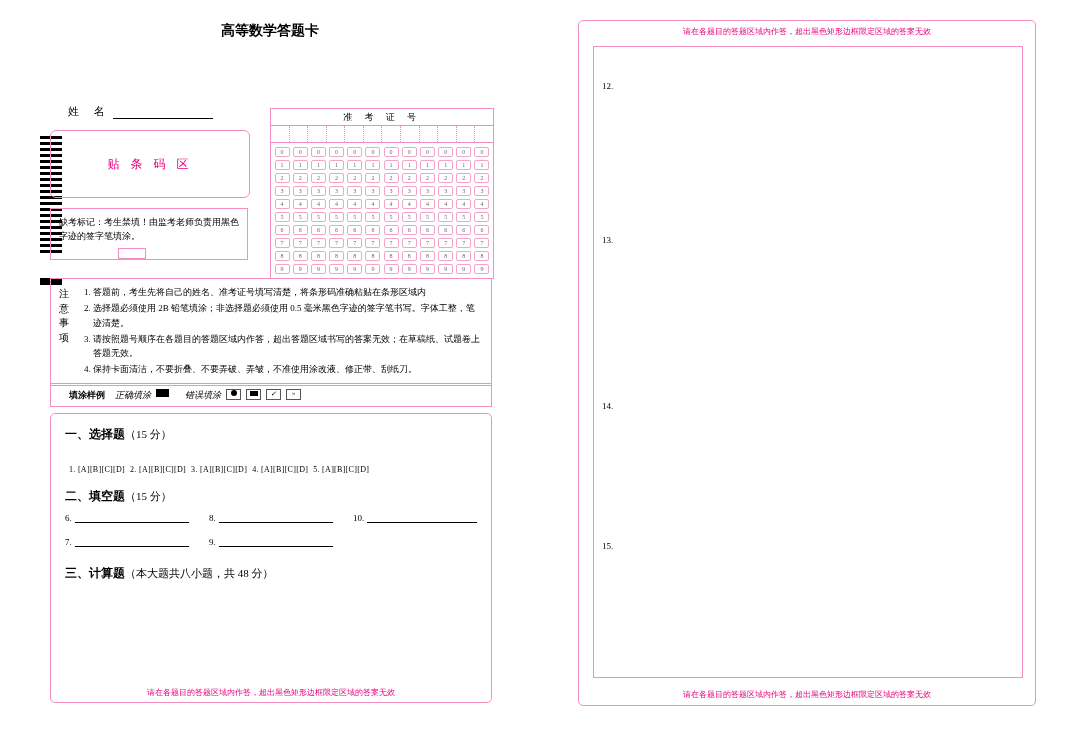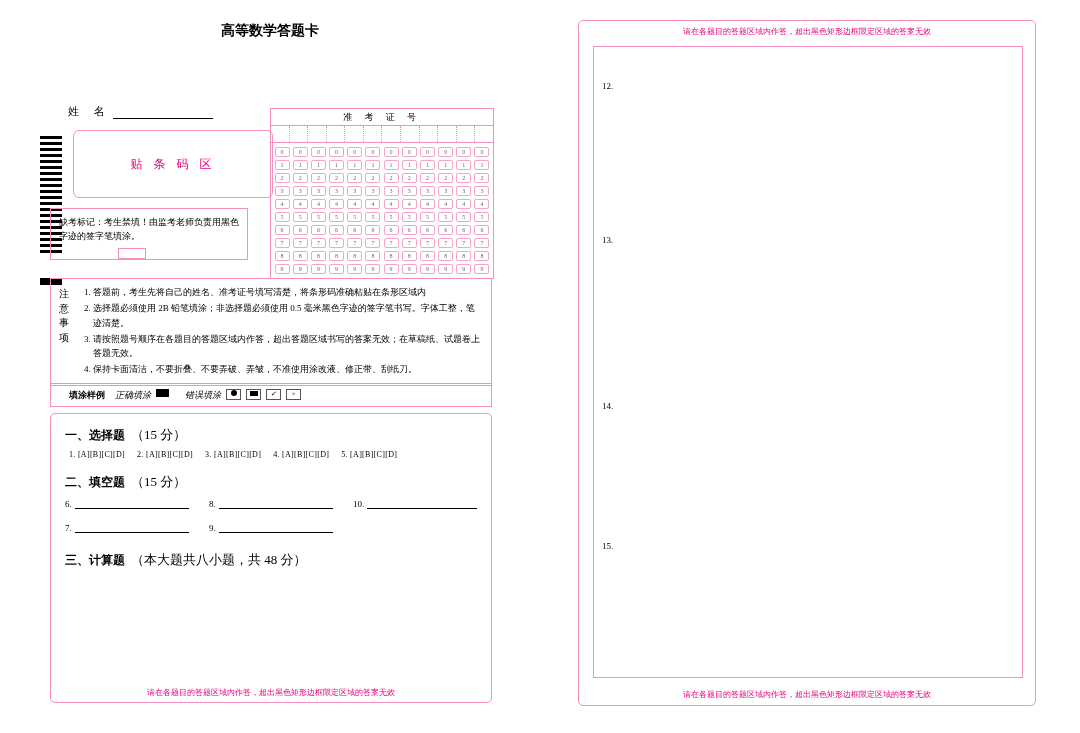--- a/index.html
+++ b/index.html
@@ -87,21 +87,20 @@
     position: absolute;
     left: 10px;
     top: 122px;
     width: 198px;
     height: 66px;
     border: 1px solid #f48fc0;
     border-radius: 6px;
     display: flex;
     align-items: center;
     justify-content: center;
-    margin-left: 23px;
   }
   .barcode-text {
     color: #e8007d;
     font-size: 12px;
     letter-spacing: 4px;
   }
 
   
   .absent-box {
     position: absolute;
@@ -247,26 +246,26 @@
     border: 1px solid #f48fc0;
     border-radius: 5px;
     box-sizing: border-box;
     padding: 12px 14px;
   }
   .sec-title {
     font-size: 12px;
     font-weight: bold;
     margin-bottom: 6px;
   }
-  .sec-title .light { font-weight: normal; font-size: 13px; padding-left: 6px; }
+  .sec-title .light { font-weight: normal; font-size: 11px; }
   .mc-row {
     display: flex;
     font-size: 8px;
-    gap: 12px;
-    margin: 6px 0 14px 4px;
+    gap: 5px;
+    margin: 22px 0 14px 4px;
   }
   .mc-item { white-space: nowrap; letter-spacing: 0.3px; }
   .fill-rows { margin: 6px 0 12px 0; }
   .fill-line-row {
     display: flex;
     font-size: 9px;
     margin-bottom: 12px;
     gap: 20px;
   }
   .fill-item {

